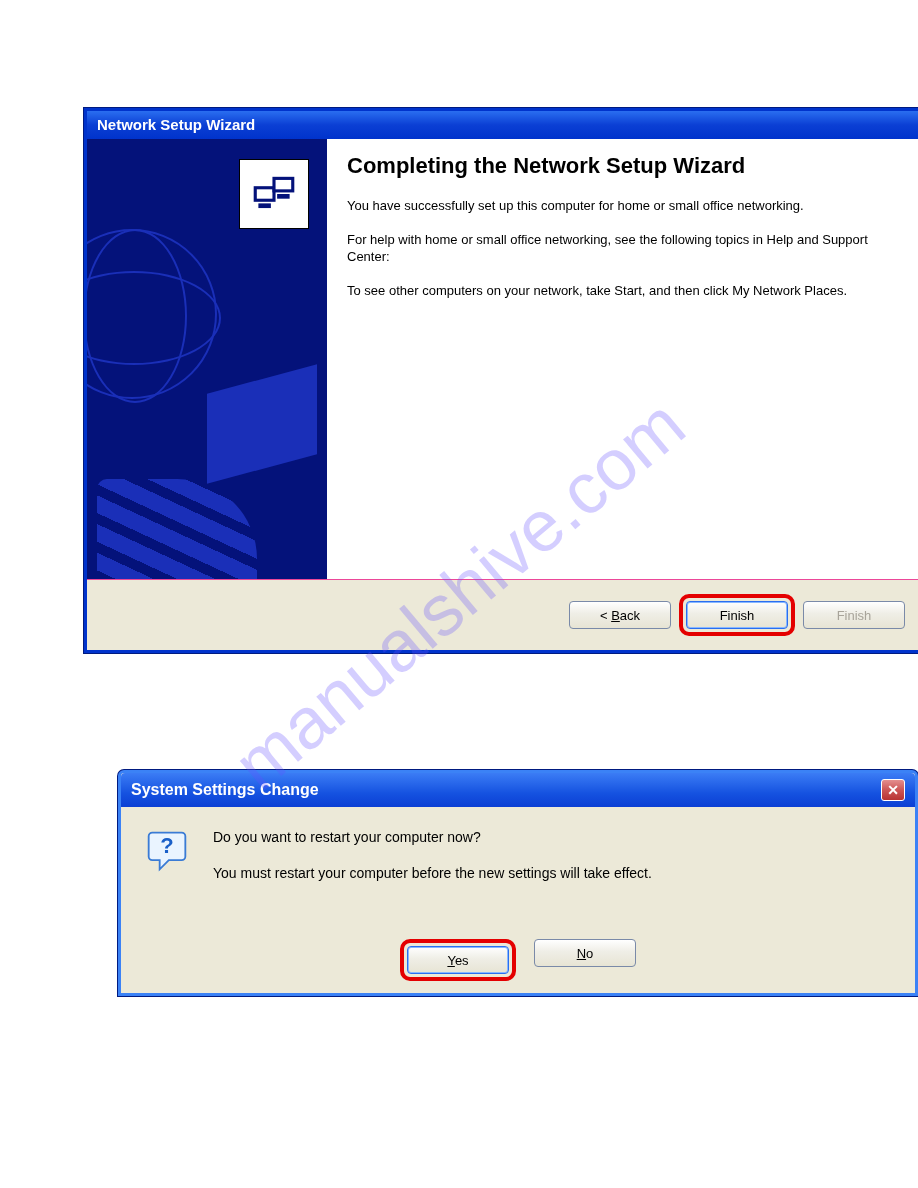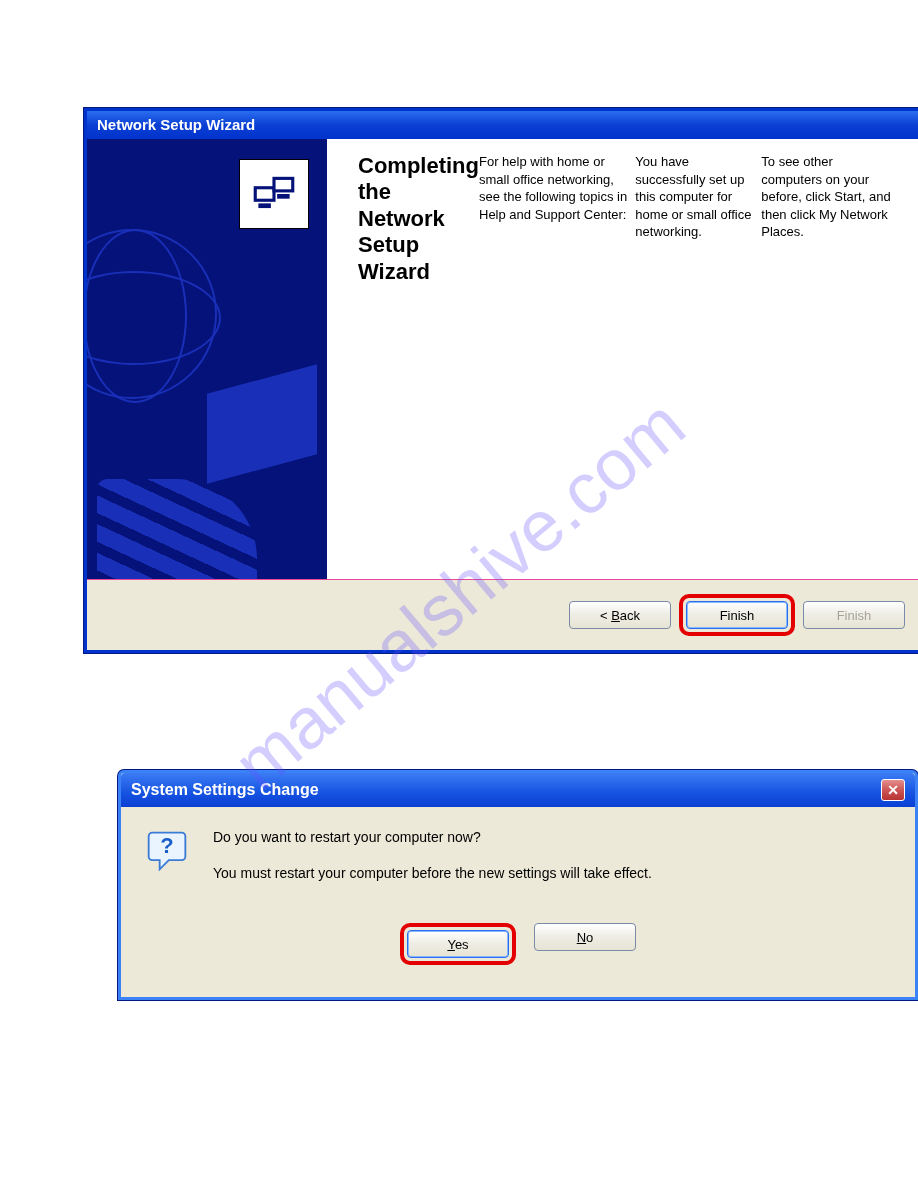--- a/index.html
+++ b/index.html
@@ -97,24 +97,24 @@
   .fan-deco {
     width: 160px; height: 120px;
     left: 10px; top: 340px;
     border: none;
     background:
       repeating-linear-gradient(25deg, #1a2fb8 0 16px, #04127a 16px 26px);
     border-radius: 10px 80px 10px 10px;
   }
 
   .wizard-content {
-    padding: 14px 22px 12px 31px;
+    padding: 14px 22px 12px 20px;
     flex: 1;
     display: flex;
-    flex-direction: row;
+    flex-direction: column;
     color: #000;
   }
   .wizard-heading {
     font-family: Arial, sans-serif;
     font-size: 22px;
     font-weight: bold;
     margin: 0 0 18px 0;
     line-height: 1.2;
   }
   .wizard-content p { margin: 0 0 16px 0; line-height: 1.35; }
@@ -198,21 +198,22 @@
     gap: 24px;
   }
   .msg-icon {
     width: 44px; height: 44px; flex-shrink: 0;
   }
   .msg-text p { margin: 0 0 20px 0; font-size: 14px; }
   .msg-buttons {
     display: flex;
     gap: 18px;
     justify-content: center;
-    padding: 0 0 32px 0;
+    padding: 0 0 12px 0;
+    margin-top: 16px;
   }
 </style>
 </head>
 <body>
 
 <div class="watermark">manualshive.com</div>
 
 <div class="wizard">
   <div class="titlebar">
     <span>Network Setup Wizard</span>
@@ -228,23 +229,23 @@
           <rect x="10" y="26" width="20" height="12" fill="#fff"></rect>
           <rect x="12" y="44" width="16" height="6" fill="#04127a"></rect>
           <rect x="30" y="10" width="28" height="20" fill="#04127a"></rect>
           <rect x="34" y="14" width="20" height="12" fill="#fff"></rect>
           <rect x="36" y="32" width="16" height="6" fill="#04127a"></rect>
         </svg>
       </div>
     </div>
     <div class="wizard-content">
       <h1 class="wizard-heading">Completing the Network Setup Wizard</h1>
+      <p>You have successfully set up this computer for home or small office networking.</p>
       <p>For help with home or small office networking, see the following topics in Help and Support Center:</p>
-      <p>You have successfully set up this computer for home or small office networking.</p>
-      <p>To see other computers on your before, click Start, and then click My Network Places.</p>
+      <p>To see other computers on your network, take Start, and then click My Network Places.</p>
     </div>
   </div>
   <div class="wizard-footer">
     <button class="xp-btn">&lt; <span class="underline-char">B</span>ack</button>
     <span class="red-ring">
       <button class="xp-btn default">Finish</button>
     </span>
     <button class="xp-btn disabled">Finish</button>
   </div>
 </div>

